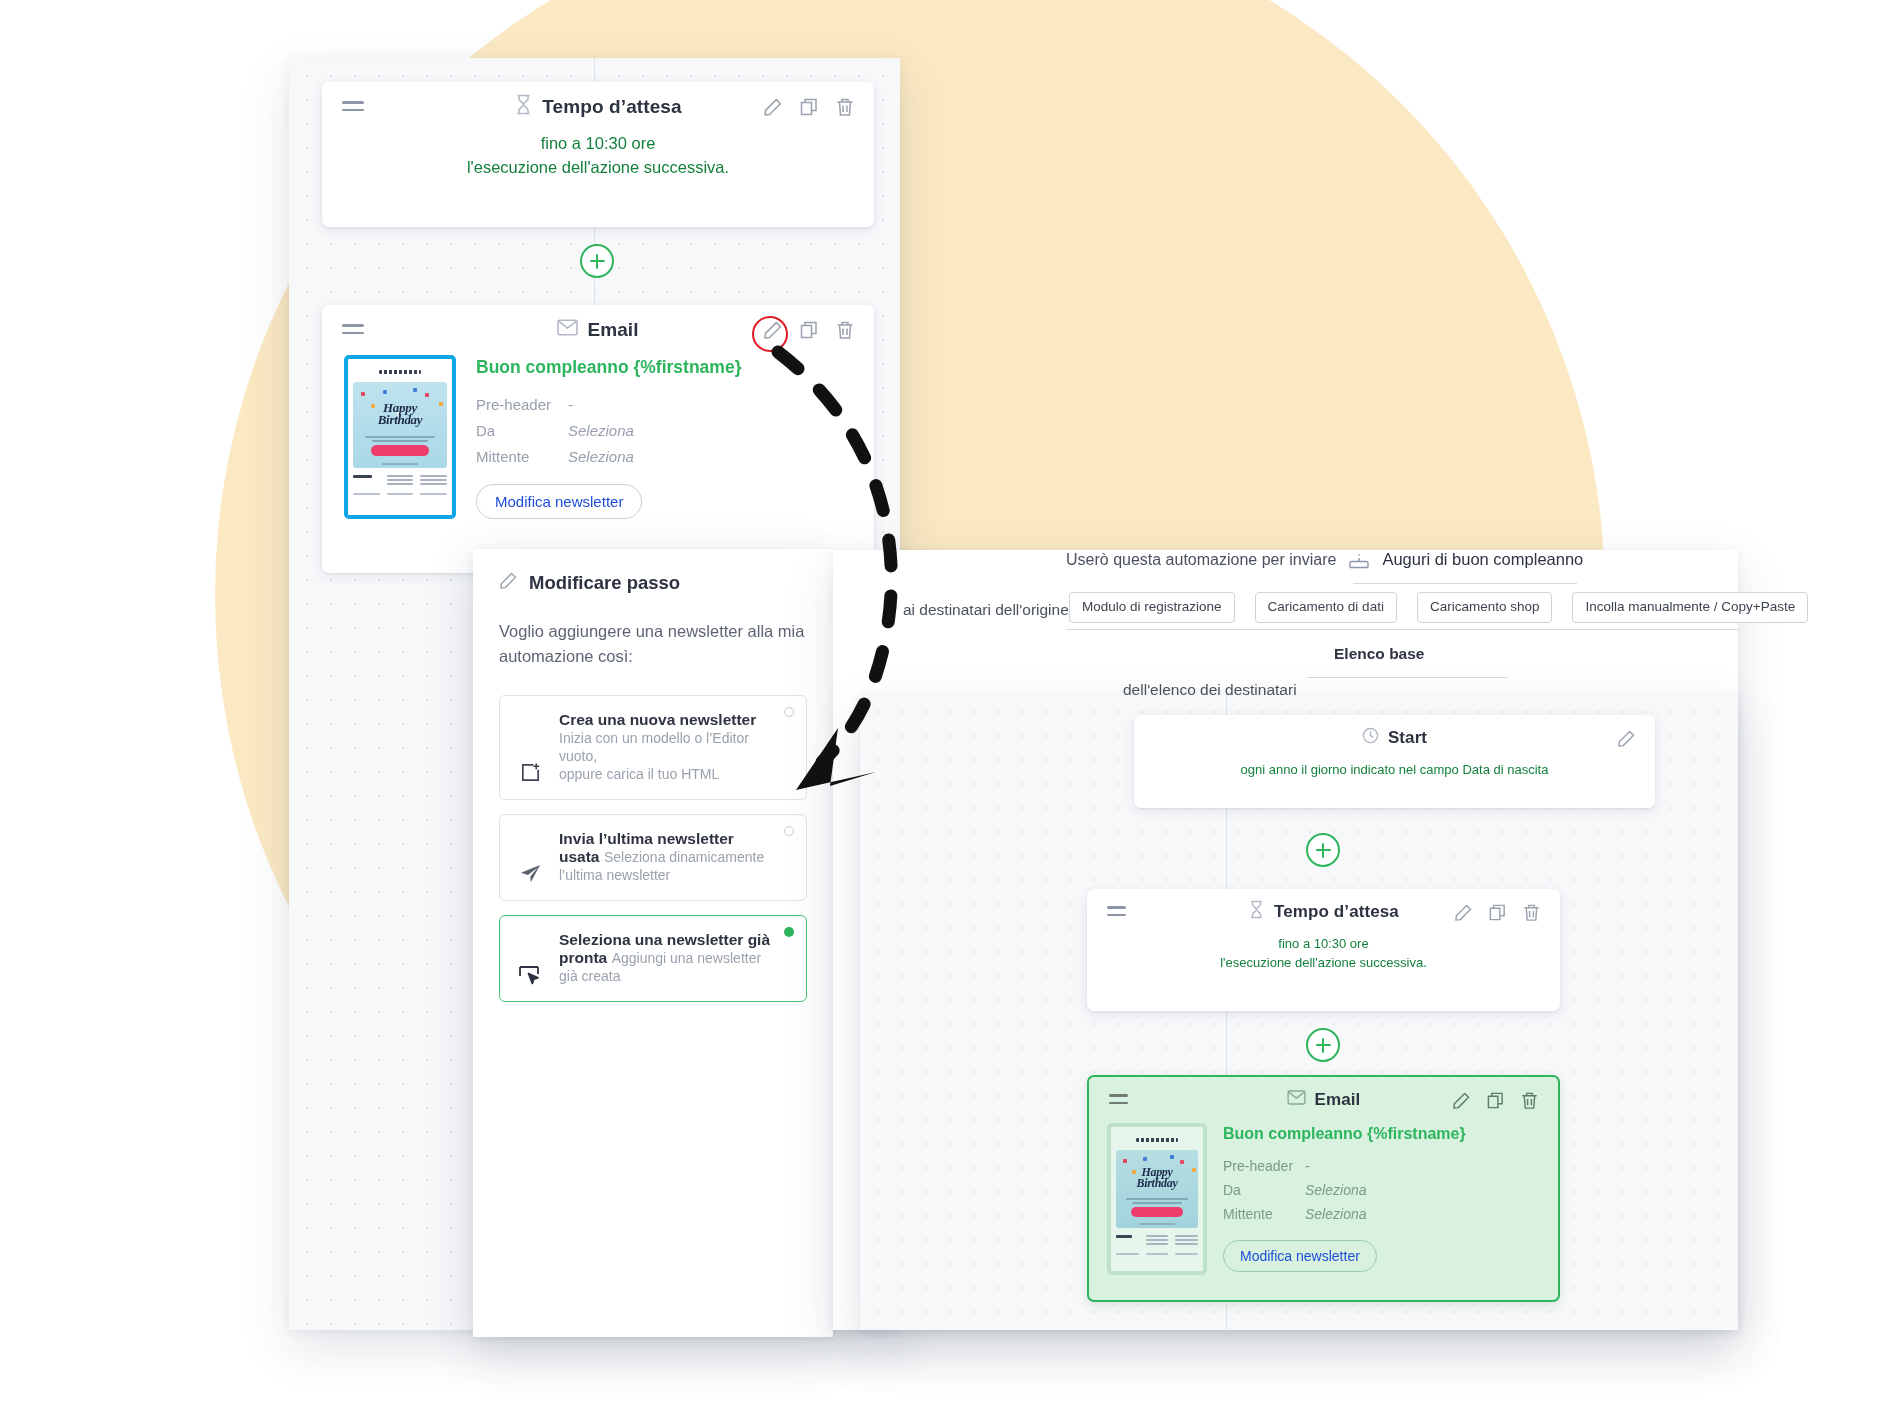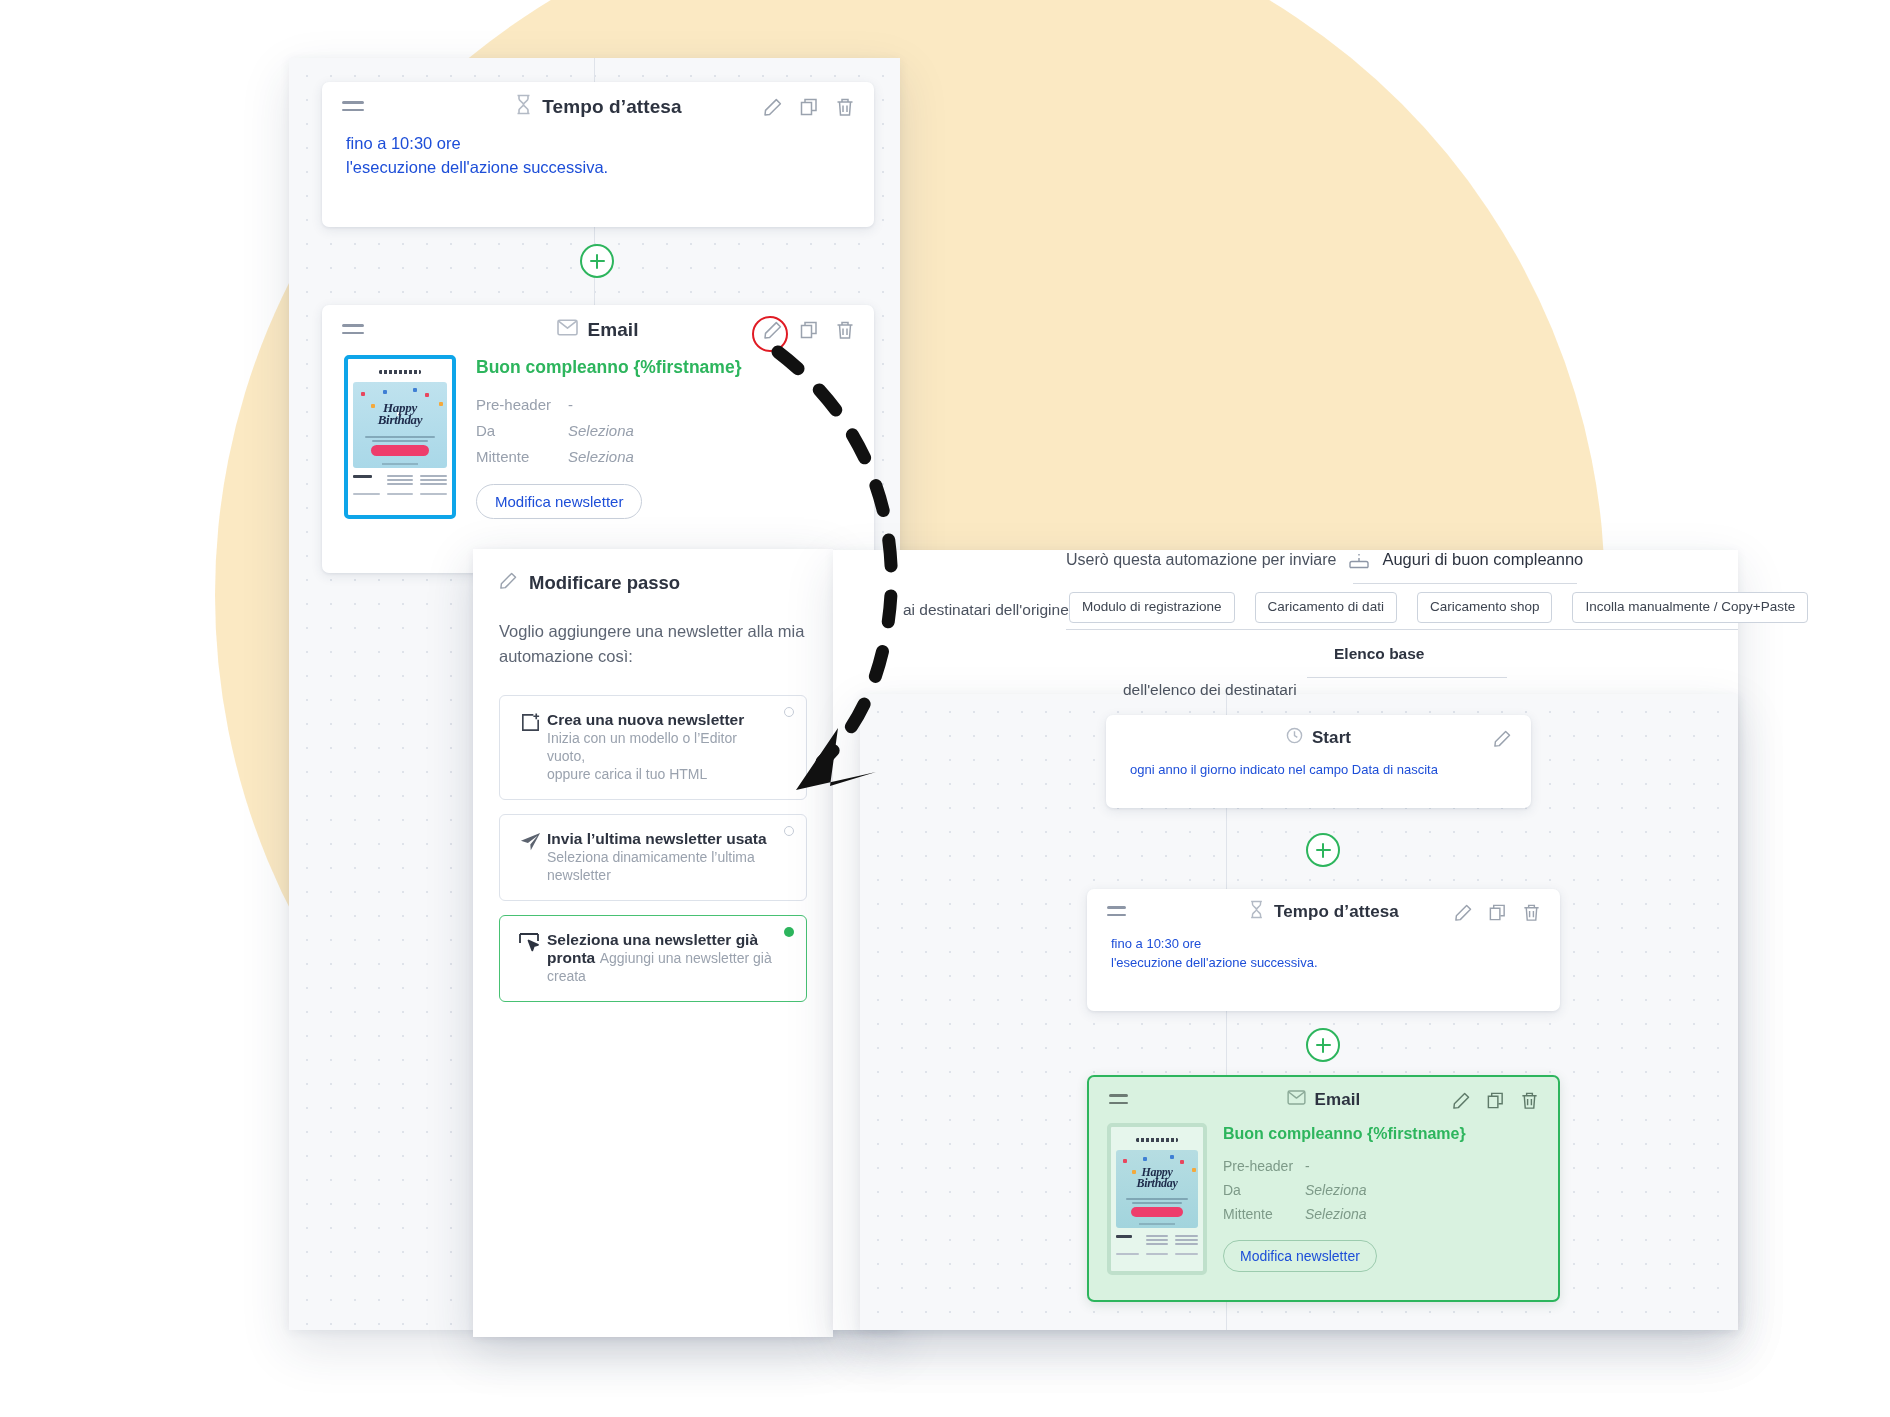--- a/index.html
+++ b/index.html
@@ -76,21 +76,21 @@
   .ibtn svg { display: block; }
   .highlight-ring {
     position: absolute;
     width: 36px; height: 36px;
     border: 2.6px solid #e01b24;
     border-radius: 50%;
     pointer-events: none;
   }
 
   .card-sub {
-    color: #1d4ed8; font-size: 16.5px; line-height: 1.45;
+    text-align: center; color: #15803d; font-size: 16.5px; line-height: 1.45;
     padding: 0 24px 20px;
   }
   .card.sm .card-sub { font-size: 13px; }
 
   
   .email-body { display: flex; padding: 0 22px 22px 22px; gap: 20px; }
   .thumb {
     width: 112px; flex: 0 0 112px; background: #fff;
     border: 4px solid #0ea5e9; border-radius: 5px; padding: 5px;
     height: 164px; overflow: hidden;
@@ -165,21 +165,21 @@
     display: flex; align-items: center; gap: 11px;
     padding: 22px 26px 0 26px;
     font-size: 18.5px; font-weight: bold; color: #2d3340;
   }
   .pop-desc { padding: 24px 26px 0 26px; font-size: 16.5px; color: #5d6573; line-height: 1.5; }
   .pop-opts { padding: 26px 26px 0 26px; display: flex; flex-direction: column; gap: 14px; }
   .opt {
     position: relative;
     border: 1px solid #dde2ea; border-radius: 6px;
     padding: 15px 34px 15px 17px;
-    display: flex; align-items: flex-start; gap: 4px;
+    display: flex; align-items: flex-end; gap: 16px;
     cursor: pointer; background: #fff;
   }
   .opt.selected { border: 1.6px solid #47c173; }
   .opt-icon { width: 26px; flex: 0 0 26px; display:flex; align-items:center; justify-content:center; color:#3c4350; }
   .opt-txt { flex: 1; }
   .opt-title { font-size: 15.5px; font-weight: bold; color: #2d3340; margin-bottom: 3px; }
   .opt-sub { font-size: 14px; color: #9aa2ae; line-height: 1.32; }
   .radio {
     position: absolute; right: 12px; top: 11px;
     width: 10px; height: 10px; border-radius: 50%;
@@ -438,21 +438,21 @@
     <span class="chip">Caricamento di dati</span>
     <span class="chip">Caricamento shop</span>
     <span class="chip">Incolla manualmente / Copy+Paste</span>
   </div>
   <div class="rh-underline" style="left:1066px; top:629px; width:672px;"></div>
 
   <div class="rh-lbl" style="left:1123px; top:681px;">dell'elenco dei destinatari</div>
   <div class="rh-lbl" style="left:1334px; top:645px; color:#2d3340; font-weight:bold;">Elenco base</div>
   <div class="rh-underline" style="left:1307px; top:677px; width:200px;"></div>
 
-  <div class="card sm" style="left:1106px; top:715px; width:425px; height:93px;">
+  <div class="card sm" style="left:1134px; top:715px; width:521px; height:93px;">
     <div class="card-head" style="height:46px;">
       <div class="card-title">
         <span>
           <svg width="17" height="17" viewBox="0 0 18 18" fill="none" stroke="#b3bac5" stroke-width="1.5">
               <circle cx="9" cy="9" r="7.5"></circle>
               <path d="M9 4.6V9l3 2"></path>
             </svg>
         </span>
         <span>Start</span>
       </div>

